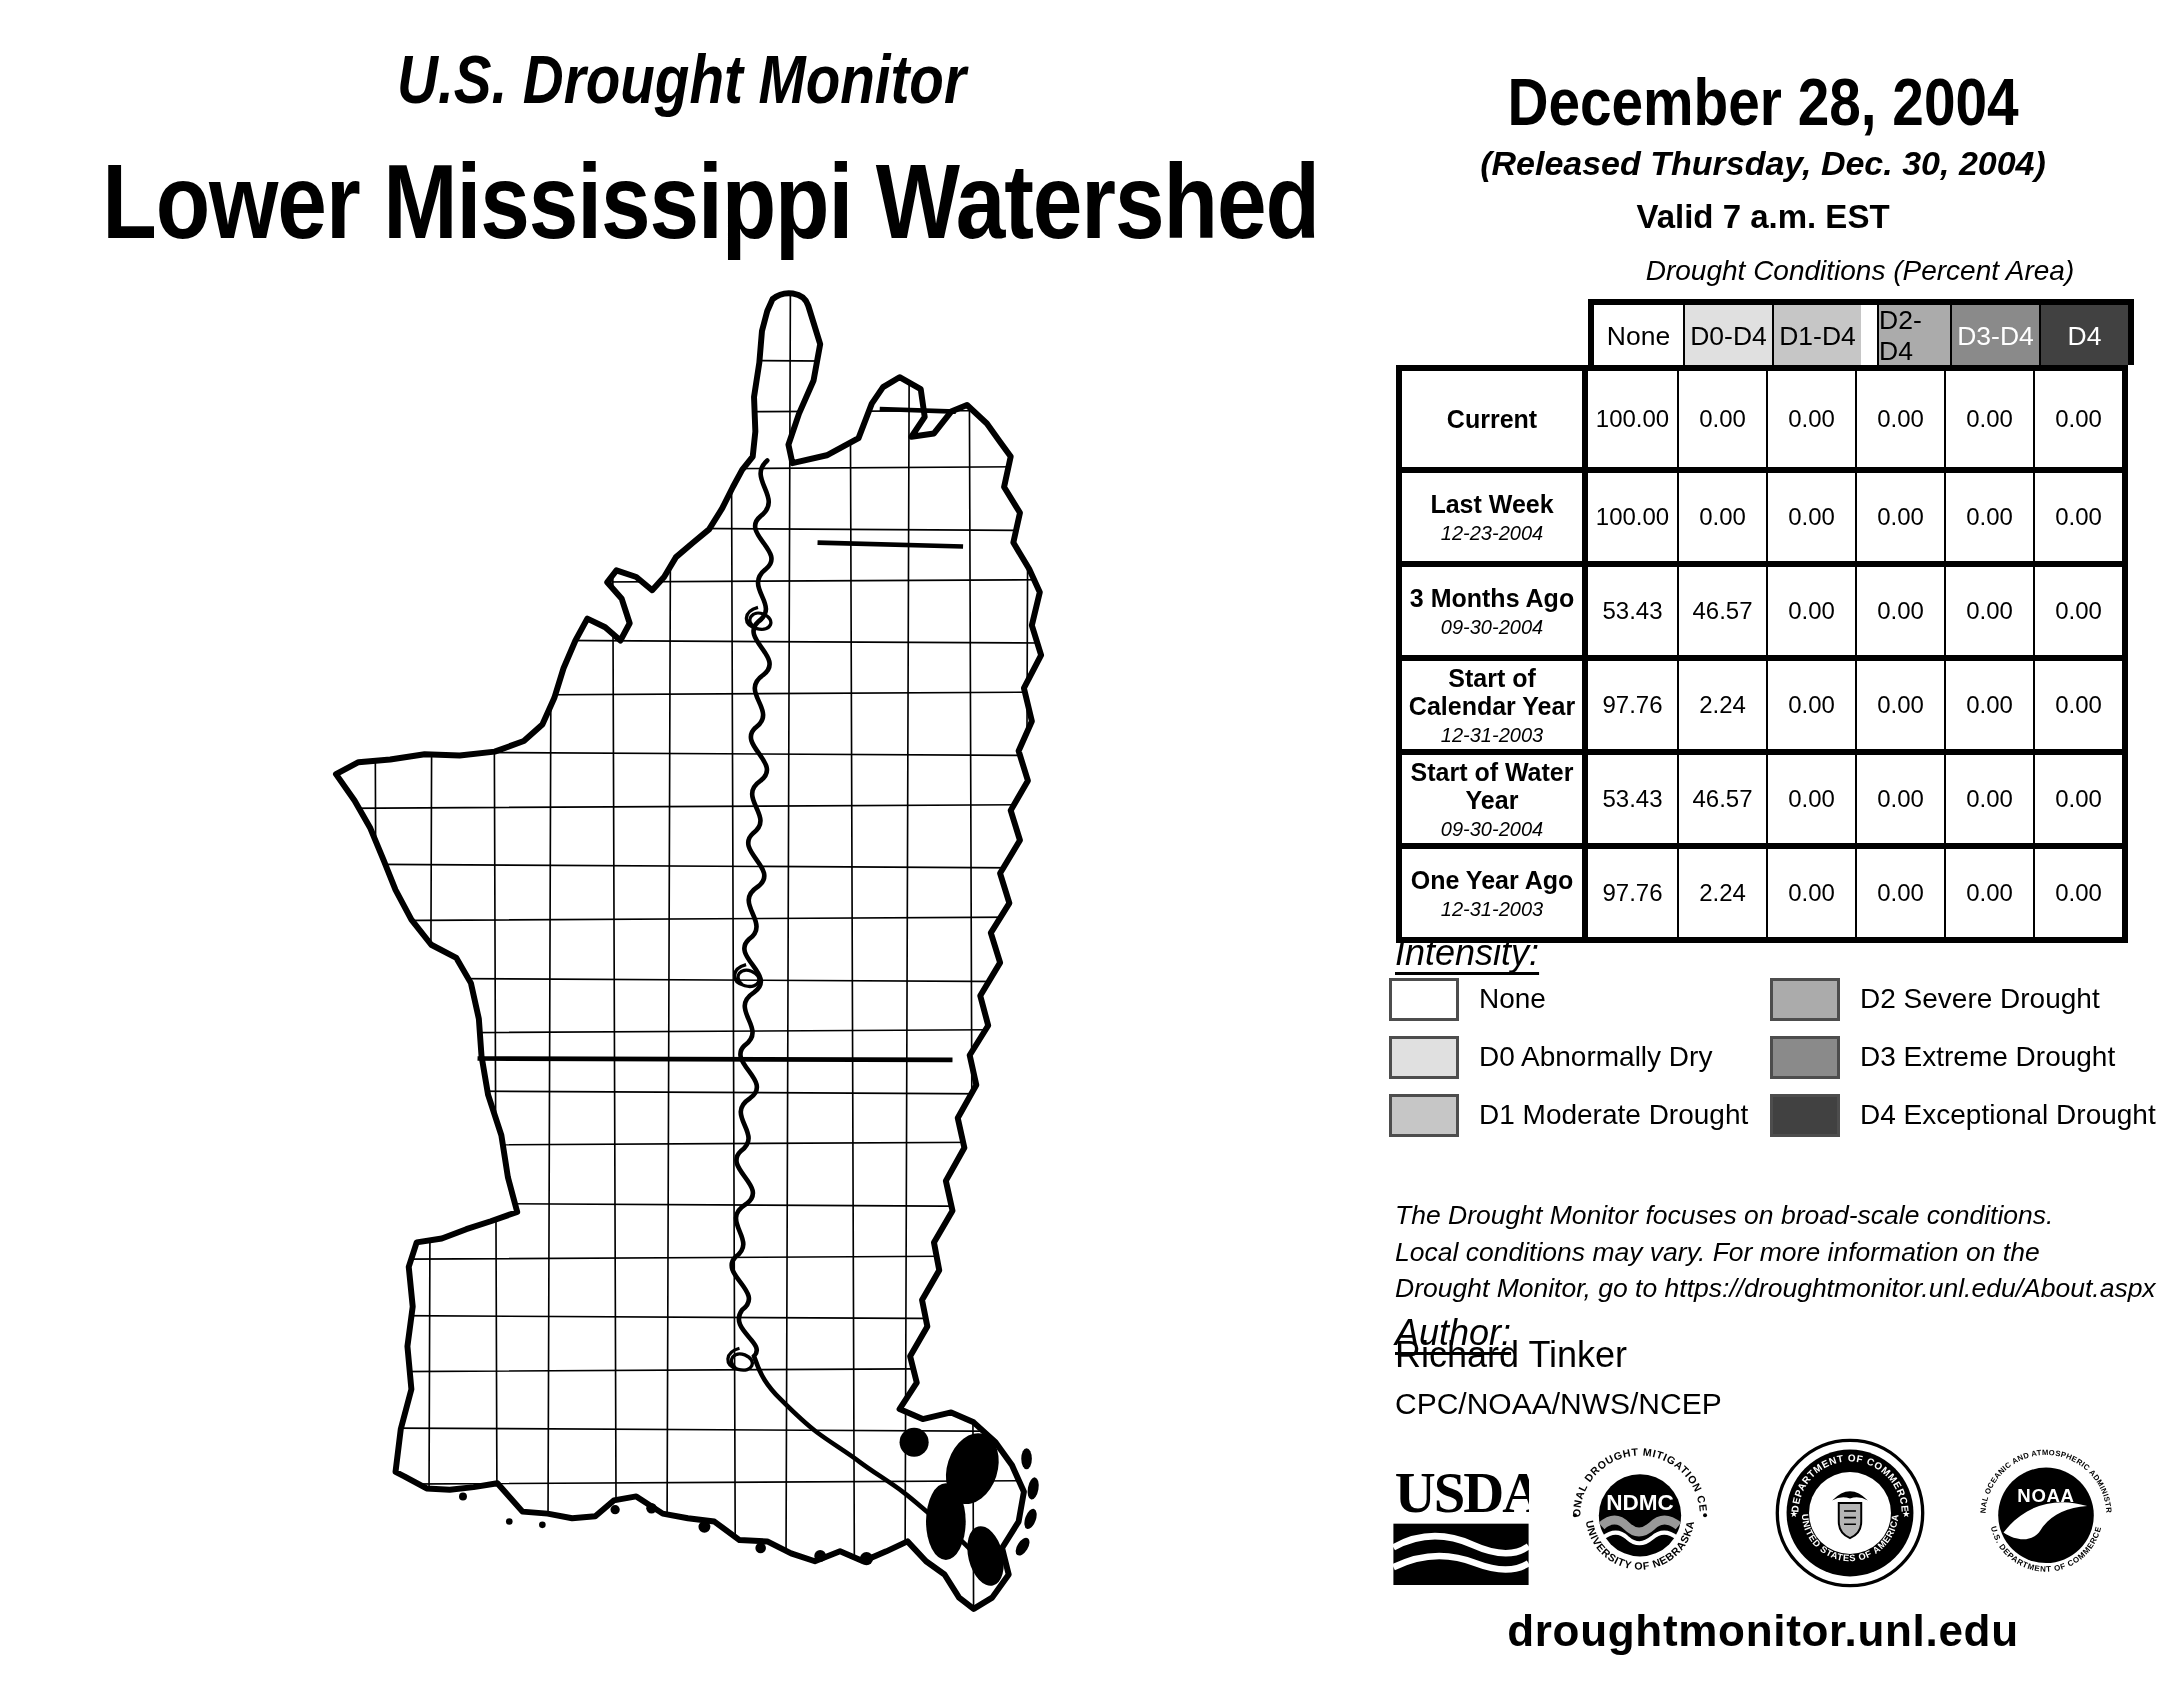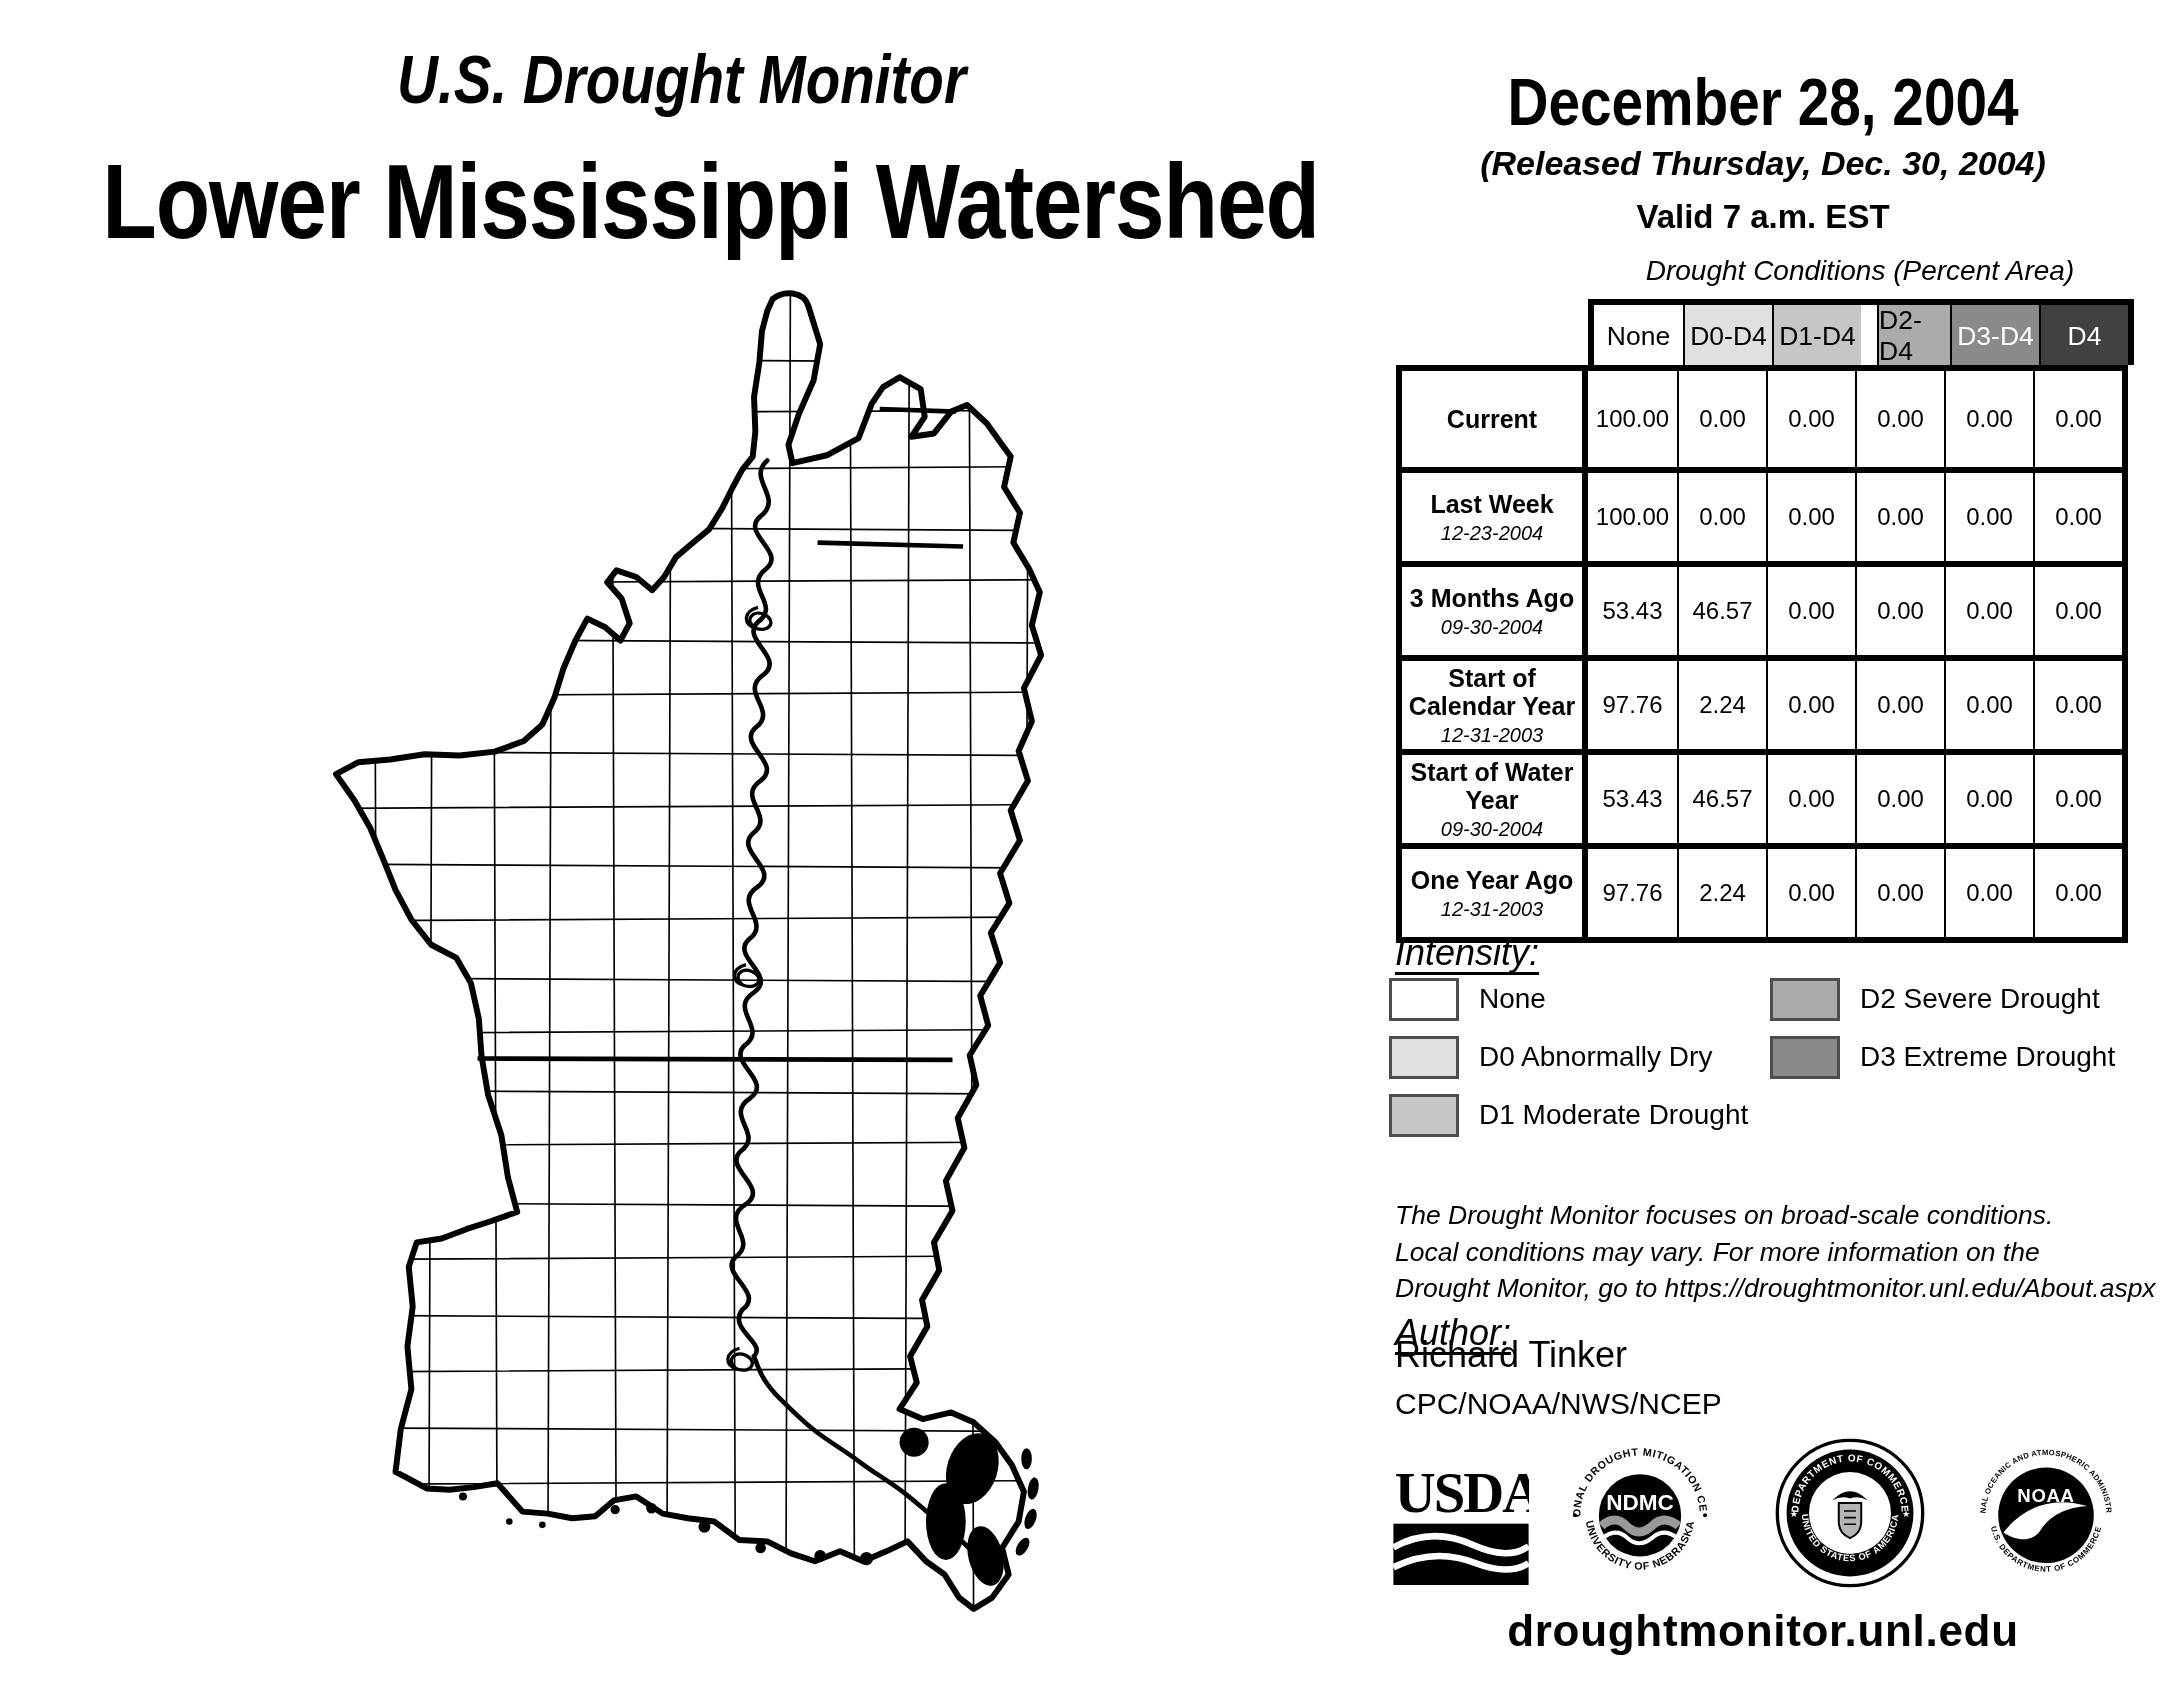--- a/index.html
+++ b/index.html
@@ -271,20 +271,24 @@
   </div>
   <div class="leg-col c2">
     <div class="leg-item">
       <div class="swatch" style="background: rgb(171, 171, 171);"></div>
       <div class="leg-lab">D2 Severe Drought</div>
     </div>
     <div class="leg-item">
       <div class="swatch" style="background: rgb(138, 138, 138);"></div>
       <div class="leg-lab">D3 Extreme Drought</div>
     </div>
+    <div class="leg-item">
+      <div class="swatch" style="background: rgb(65, 65, 65);"></div>
+      <div class="leg-lab">D4 Exceptional Drought</div>
+    </div>
   </div>
 
   <div class="disc">
     <div>The Drought Monitor focuses on broad-scale conditions.</div>
     <div>Local conditions may vary. For more information on the</div>
     <div>Drought Monitor, go to https://droughtmonitor.unl.edu/About.aspx</div>
   </div>
 
   <div class="auth-head">Author:</div>
   <div class="auth-name">Richard Tinker</div>

